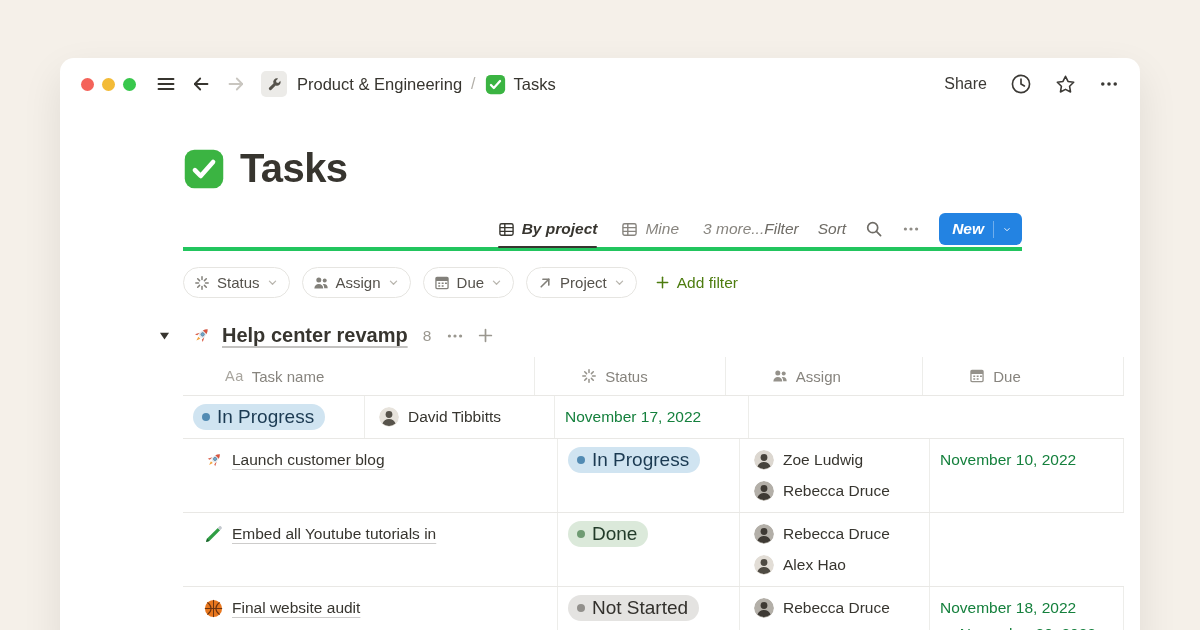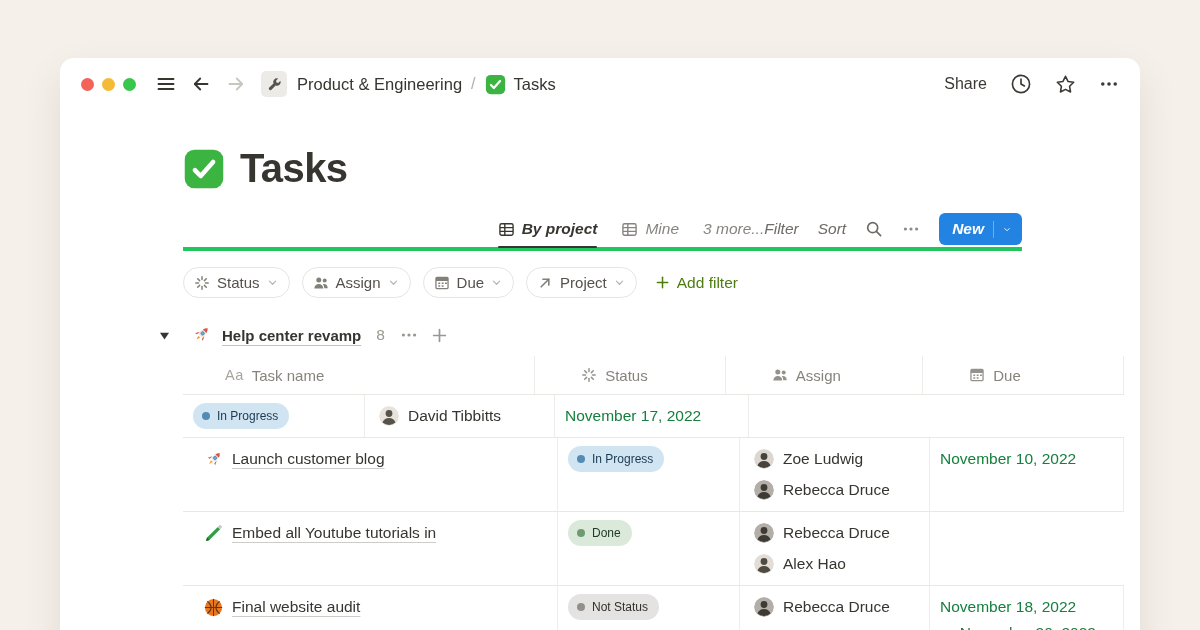--- a/index.html
+++ b/index.html
@@ -51,40 +51,40 @@
   .new-chev{color:#fff;padding-right:5px;}
 
   .chips-row{margin-top:16px;display:flex;align-items:center;gap:12px;}
   .chip{display:flex;align-items:center;gap:7px;height:31px;padding:0 11px 0 10px;border:1px solid #e6e5e1;border-radius:17px;font-size:15px;color:#55524c;background:#fff;cursor:pointer;}
   .chip-ic{color:#82807a;}
   .chip-chev{color:#b9b6af;}
   .add-filter{display:flex;align-items:center;gap:7px;color:#4d7c0f;font-size:15.5px;margin-left:6px;cursor:pointer;}
 
   .group-row{margin-top:26px;margin-left:-25px;display:flex;align-items:center;}
   .toggle{color:#37352f;margin-right:19px;cursor:pointer;}
-  .group-title{font-size:15px;font-weight:700;margin-left:10px;text-decoration:underline;text-decoration-color:rgba(55,53,47,.3);text-underline-offset:4px;}
+  .group-title{font-size:20px;font-weight:700;margin-left:10px;text-decoration:underline;text-decoration-color:rgba(55,53,47,.3);text-underline-offset:4px;}
   .group-count{color:#9a978f;font-size:15.5px;margin-left:15px;}
   .group-dots{color:#9a978f;margin-left:15px;cursor:pointer;}
   .group-plus{color:#9a978f;margin-left:13px;cursor:pointer;}
 
   
   .table{margin-top:10px;width:941px;font-size:15.5px;}
   .thead{display:flex;border-bottom:1px solid #e9e8e5;}
   .th{display:flex;align-items:center;gap:8px;height:38px;color:#87847e;font-size:15px;border-right:1px solid #ededea;padding-left:10px;margin-left:36px;}
   .th .icon{color:#95928b;}
   .th.col-task{padding-left:6px;}
   .aa-ic{color:#a8a59e;font-size:14.5px;letter-spacing:.5px;}
   .col-task{width:375px;}.col-status{width:182px;}.col-assign{width:190px;}.col-due{width:194px;}
   .tr{display:flex;border-bottom:1px solid #e9e8e5;}
   .td{border-right:1px solid #ededea;padding:8px 8px 8px 10px;}
   .td.col-task{padding-left:20px;display:flex;gap:8px;align-items:flex-start;}
   .task-ic{margin-top:3px;}
   .task-line{line-height:26px;}
   .task-text{font-weight:500;color:#37352f;text-decoration:underline;text-decoration-color:rgba(55,53,47,.25);text-underline-offset:3.5px;cursor:pointer;}
-  .pill{display:inline-flex;align-items:center;gap:7px;height:26px;border-radius:14px;padding:0 11px 0 9px;font-size:12px;font-weight:500;}
+  .pill{display:inline-flex;align-items:center;gap:7px;height:26px;border-radius:14px;padding:0 11px 0 9px;font-size:19px;font-weight:500;}
   .dot{width:8px;height:8px;border-radius:50%;}
   .td.col-assign{padding-left:14px;display:flex;flex-direction:column;gap:5px;}
   .assignee{display:flex;align-items:center;gap:9px;height:26px;}
   .avatar{width:20px;height:20px;border-radius:50%;overflow:hidden;}
   .avatar svg{width:100%;height:100%;display:block;}
   .due-line{line-height:26px;color:#15803d;white-space:nowrap;}
 </style>
 </head>
 <body>
 
@@ -497,21 +497,21 @@
                     <path d="M17.4 4.6c-2.4 1.8-3.9 3.9-3.9 6.4s1.5 4.6 3.9 6.4"></path>
                   </g>
                 </svg>
               </span>
               <div class="task-lines">
                 <div class="task-line"><span class="task-text">Final website audit</span></div>
               </div>
             </div>
             <div class="td col-status"><div class="pill" style="background: rgb(228, 227, 225); color: rgb(50, 48, 44);">
                 <span class="dot" style="background: rgb(146, 144, 140);"></span>
-                <span class="pill-label">Not Status</span>
+                <span class="pill-label">Not Started</span>
               </div></div>
             <div class="td col-assign">
               <div class="assignee">
                 <span class="avatar">
                   <svg viewBox="0 0 20 20">
                     <circle cx="10" cy="10" r="10" fill="#b3afa8"></circle>
                     <circle cx="10" cy="7.5" r="3.4" fill="#3e3a34"></circle>
                     <path d="M10 12c3.2 0 5.7 1.8 6.5 4.5A10 10 0 0 1 3.5 16.5C4.3 13.8 6.8 12 10 12Z" fill="#3e3a34"></path>
                   </svg>
                 </span>

